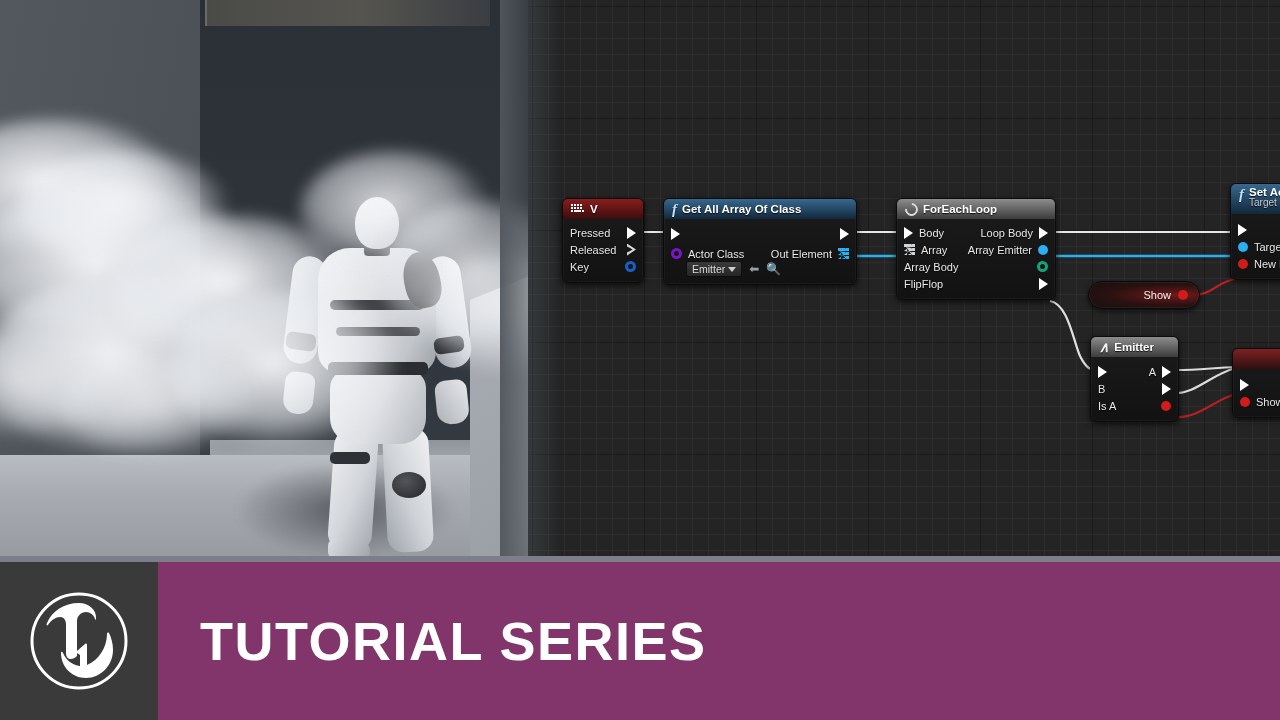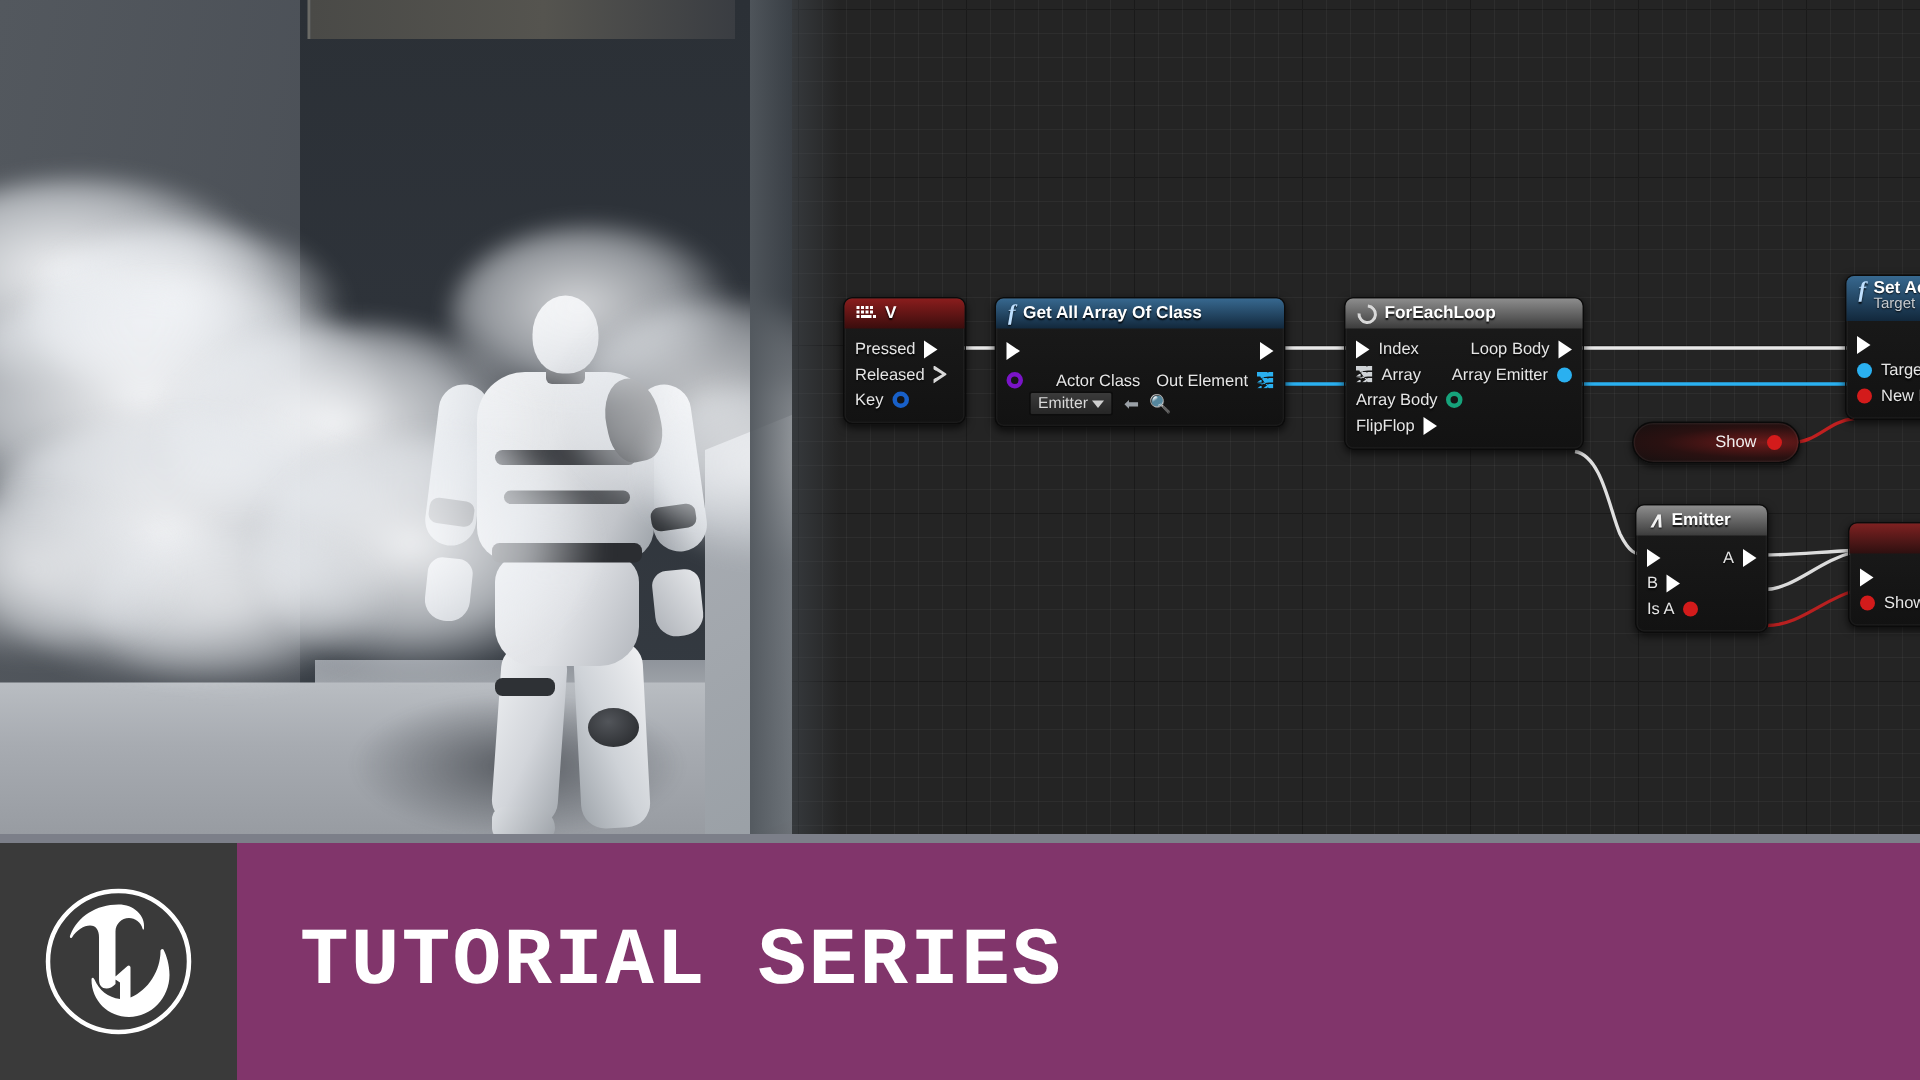--- a/index.html
+++ b/index.html
@@ -129,21 +129,21 @@
     text-shadow: 0 1px 1px rgba(0,0,0,.85);
     overflow: hidden;
   }
   .hd-fn { background: linear-gradient(180deg, #37688f 0%, #12283c 100%); }
   .hd-red { background: linear-gradient(180deg, #8a1d1d 0%, #3a0d0d 100%); }
   .hd-gray { background: linear-gradient(180deg, #8d8d8d 0%, #3c3c3c 100%); }
   .node-hd .sub { display:block; font-weight: normal; font-size: 10px; color: #c8ccd0; }
 
   .node-body { padding: 5px 0 7px; }
   .row { display: flex; align-items: center; height: 17px; padding: 0 7px; gap: 6px; }
-  .row.right { justify-content: flex-start; }
+  .row.right { justify-content: space-between; }
   .row .lbl { font-size: 11px; color: #e6e6e6; white-space: nowrap; text-shadow: 0 1px 1px rgba(0,0,0,.8); }
   .row.split { justify-content: space-between; }
 
   
   .pin-exec {
     width: 0; height: 0; flex: none;
     border-left: 9px solid #fff; border-top: 6px solid transparent; border-bottom: 6px solid transparent;
   }
   .pin-exec.hollow { border: none; width: 9px; height: 12px; position: relative; }
   .pin-exec.hollow::after {
@@ -198,21 +198,21 @@
 
   
   #banner { position: absolute; left: 0; top: 562px; width: 1280px; height: 158px; background: #81356b; }
   #banner-strip { position: absolute; left: 0; top: 556px; width: 1280px; height: 6px; background: #7c7f89; }
   #logo-box { position: absolute; left: 0; top: 562px; width: 158px; height: 158px; background: #3a3a3a;
               display: flex; align-items: center; justify-content: center; }
   #banner-title {
     position: absolute; left: 200px; top: 562px; height: 158px;
     display: flex; align-items: center;
     color: #fff; font-weight: bold; font-size: 54px; letter-spacing: 1.5px;
-    font-family: Liberation Mono, monospace;
+    font-family: Liberation Sans, sans-serif;
   }
 </style>
 </head>
 <body>
 
 <div id="stage">
 
   <div id="viewport">
     <div class="vp-wall-left"></div>
     <div class="vp-wall-back"></div>
@@ -322,21 +322,21 @@
     <div class="node-hd hd-fn">
       <span class="f-ico">f</span>
       <span>Get All Array Of Class</span>
     </div>
     <div class="node-body" style="padding-top:6px;">
       <div class="row split">
         <span class="pin-exec"></span>
         <span class="pin-exec"></span>
       </div>
       <div class="row split" style="height:15px; margin-top:4px;">
-        <span style="display:flex;align-items:center;gap:22px;">
+        <span style="display:flex;align-items:center;gap:6px;">
           <span class="pin-purple"></span>
           <span class="lbl">Actor Class</span>
         </span>
         <span style="display:flex;align-items:center;gap:6px;">
           <span class="lbl">Out Element</span>
           <span class="pin-array"></span>
         </span>
       </div>
       <div class="row" style="height:16px; padding-left:22px; gap:7px;">
         <span class="combo">
@@ -351,21 +351,21 @@
 
   <div class="node" style="left:896px; top:198px; width:160px;">
     <div class="node-hd hd-gray">
       <span class="loop-ico"></span>
       <span>ForEachLoop</span>
     </div>
     <div class="node-body">
       <div class="row split">
         <span style="display:flex;align-items:center;gap:6px;">
           <span class="pin-exec"></span>
-          <span class="lbl">Index</span>
+          <span class="lbl">Body</span>
         </span>
         <span style="display:flex;align-items:center;gap:6px;">
           <span class="lbl">Loop Body</span>
           <span class="pin-exec"></span>
         </span>
       </div>
       <div class="row split">
         <span style="display:flex;align-items:center;gap:6px;">
           <span class="pin-array white"></span>
           <span class="lbl">Array</span>

